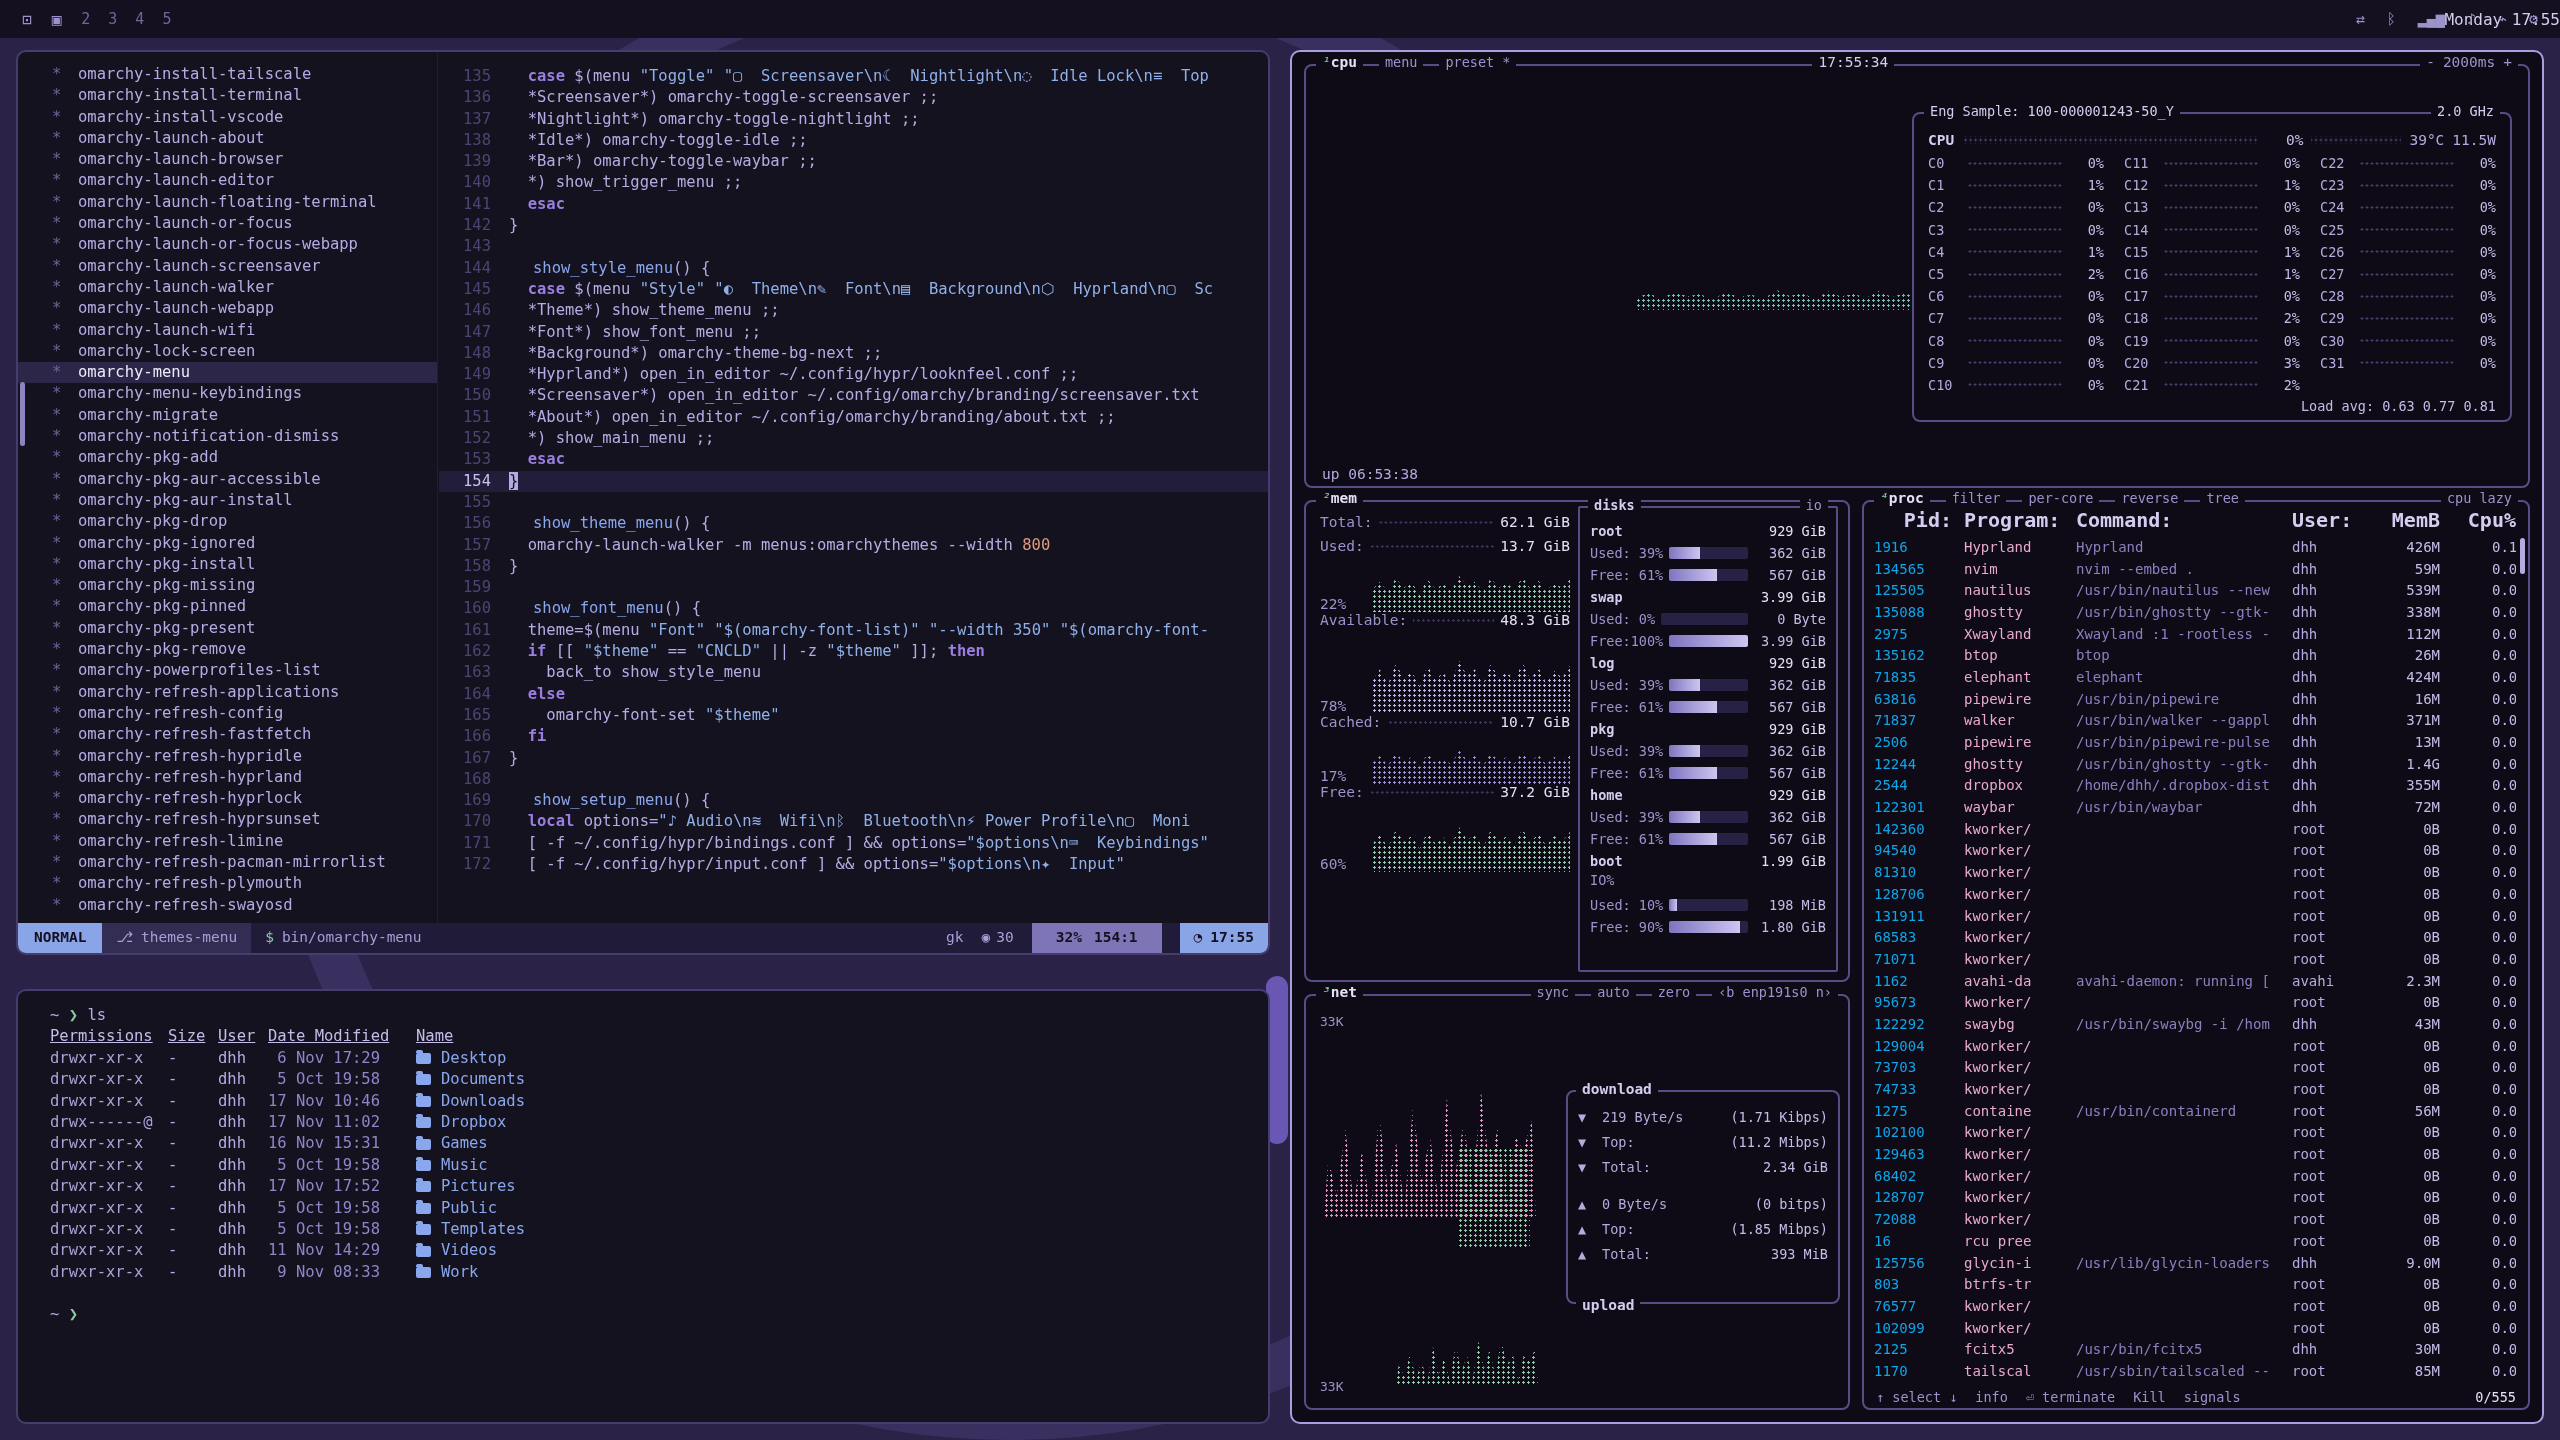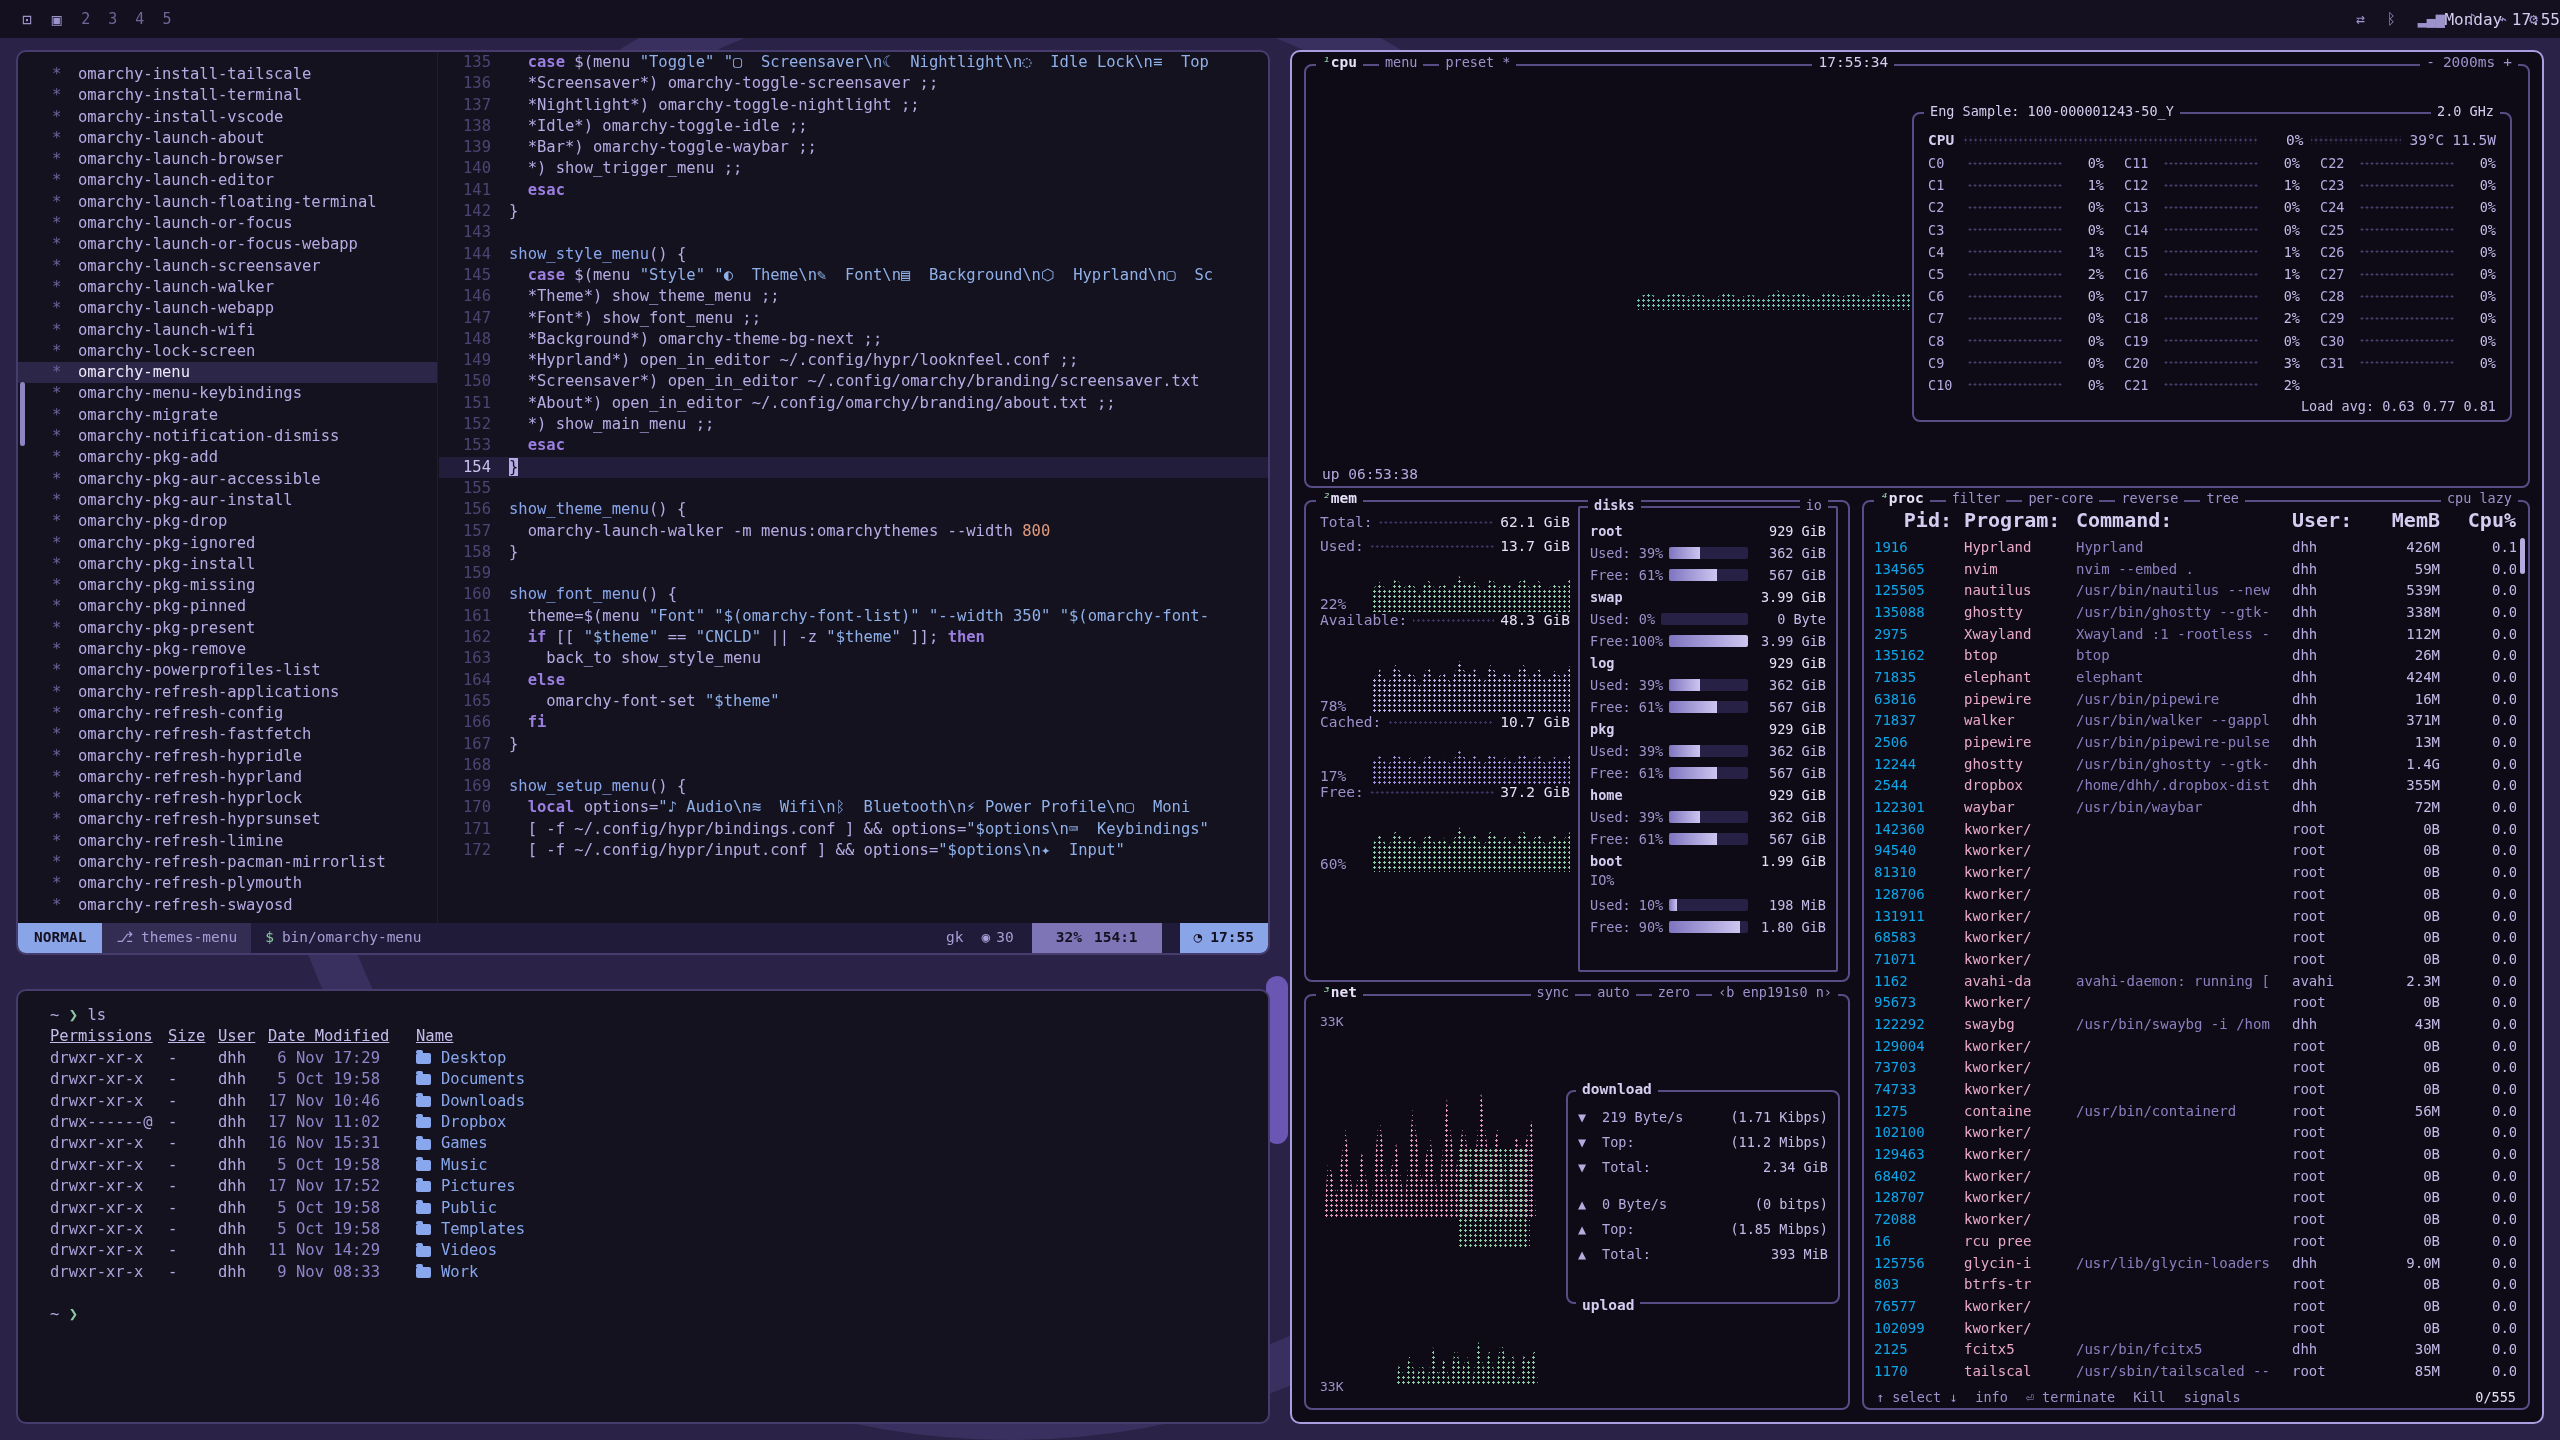--- a/index.html
+++ b/index.html
@@ -26,28 +26,28 @@
 #win-editor{left:16px;top:50px;width:1254px;height:905px;font-size:15.5px;line-height:21.3px;color:#b6abe3;}
 #win-term{left:16px;top:989px;width:1254px;height:435px;font-size:15.5px;line-height:21.4px;color:#b6abe3;}
 #win-btop{left:1290px;top:50px;width:1254px;height:1374px;border-color:#a89ee0;background:#0e0b16;font-size:14.5px;color:#b4abdf;}
 
 
 .filepane{position:absolute;left:0;top:0;bottom:30px;width:420px;padding-top:12px;overflow:hidden;border-right:1px solid #201b36;}
 .fitem{display:flex;white-space:pre;padding-left:34px;}
 .fitem.selected{background:#2c2648;color:#eee9fb;}
 .fmark{width:26px;color:#6b639a;flex:none;}
 .pane-scroll{position:absolute;left:2px;top:330px;width:5px;height:64px;border-radius:3px;background:#8d84c0;}
-.codepane{position:absolute;left:421px;right:0;top:0;bottom:30px;padding-top:0;overflow:hidden;}
+.codepane{position:absolute;left:421px;right:0;top:0;bottom:30px;padding-top:14px;overflow:hidden;}
 .cl{display:flex;white-space:pre;min-height:21.3px;}
 .ln{width:52px;text-align:right;margin-right:18px;color:#4c4574;flex:none;}
 .cl.cur{background:#221d3a;}
 .cl.cur .ln{color:#c9c1ee;}
 .cl.cur .ct>span:first-child{background:#b6abe3;color:#15121f;}
 .kw{color:#9b7fe0;font-weight:bold;}
-.fn{color:#89a7ec;}
+.fn{color:#89a7ec;margin-left:24px;}
 .str{color:#8fb0e8;}
 .num{color:#e09a7c;}
 .statusline{position:absolute;left:0;right:0;bottom:0;height:30px;background:#201b38;display:flex;align-items:center;font-size:14.5px;color:#a79ed6;overflow:hidden;}
 .sl-mode{background:#8aa4e8;color:#14101f;font-weight:bold;padding:0 16px;height:100%;display:flex;align-items:center;}
 .sl-branch{background:#332d54;height:100%;display:flex;align-items:center;gap:8px;padding:0 14px;}
 .sl-file{margin-left:14px;display:flex;gap:8px;}
 .sl-file-icon{color:#8cc9a3;}
 .sl-right{margin-left:auto;display:flex;align-items:center;height:100%;gap:18px;}
 .sl-extra{display:flex;gap:6px;}
 .sl-chip{background:#7d75b5;color:#14101f;height:100%;display:flex;align-items:center;gap:12px;padding:0 24px;font-weight:bold;}

